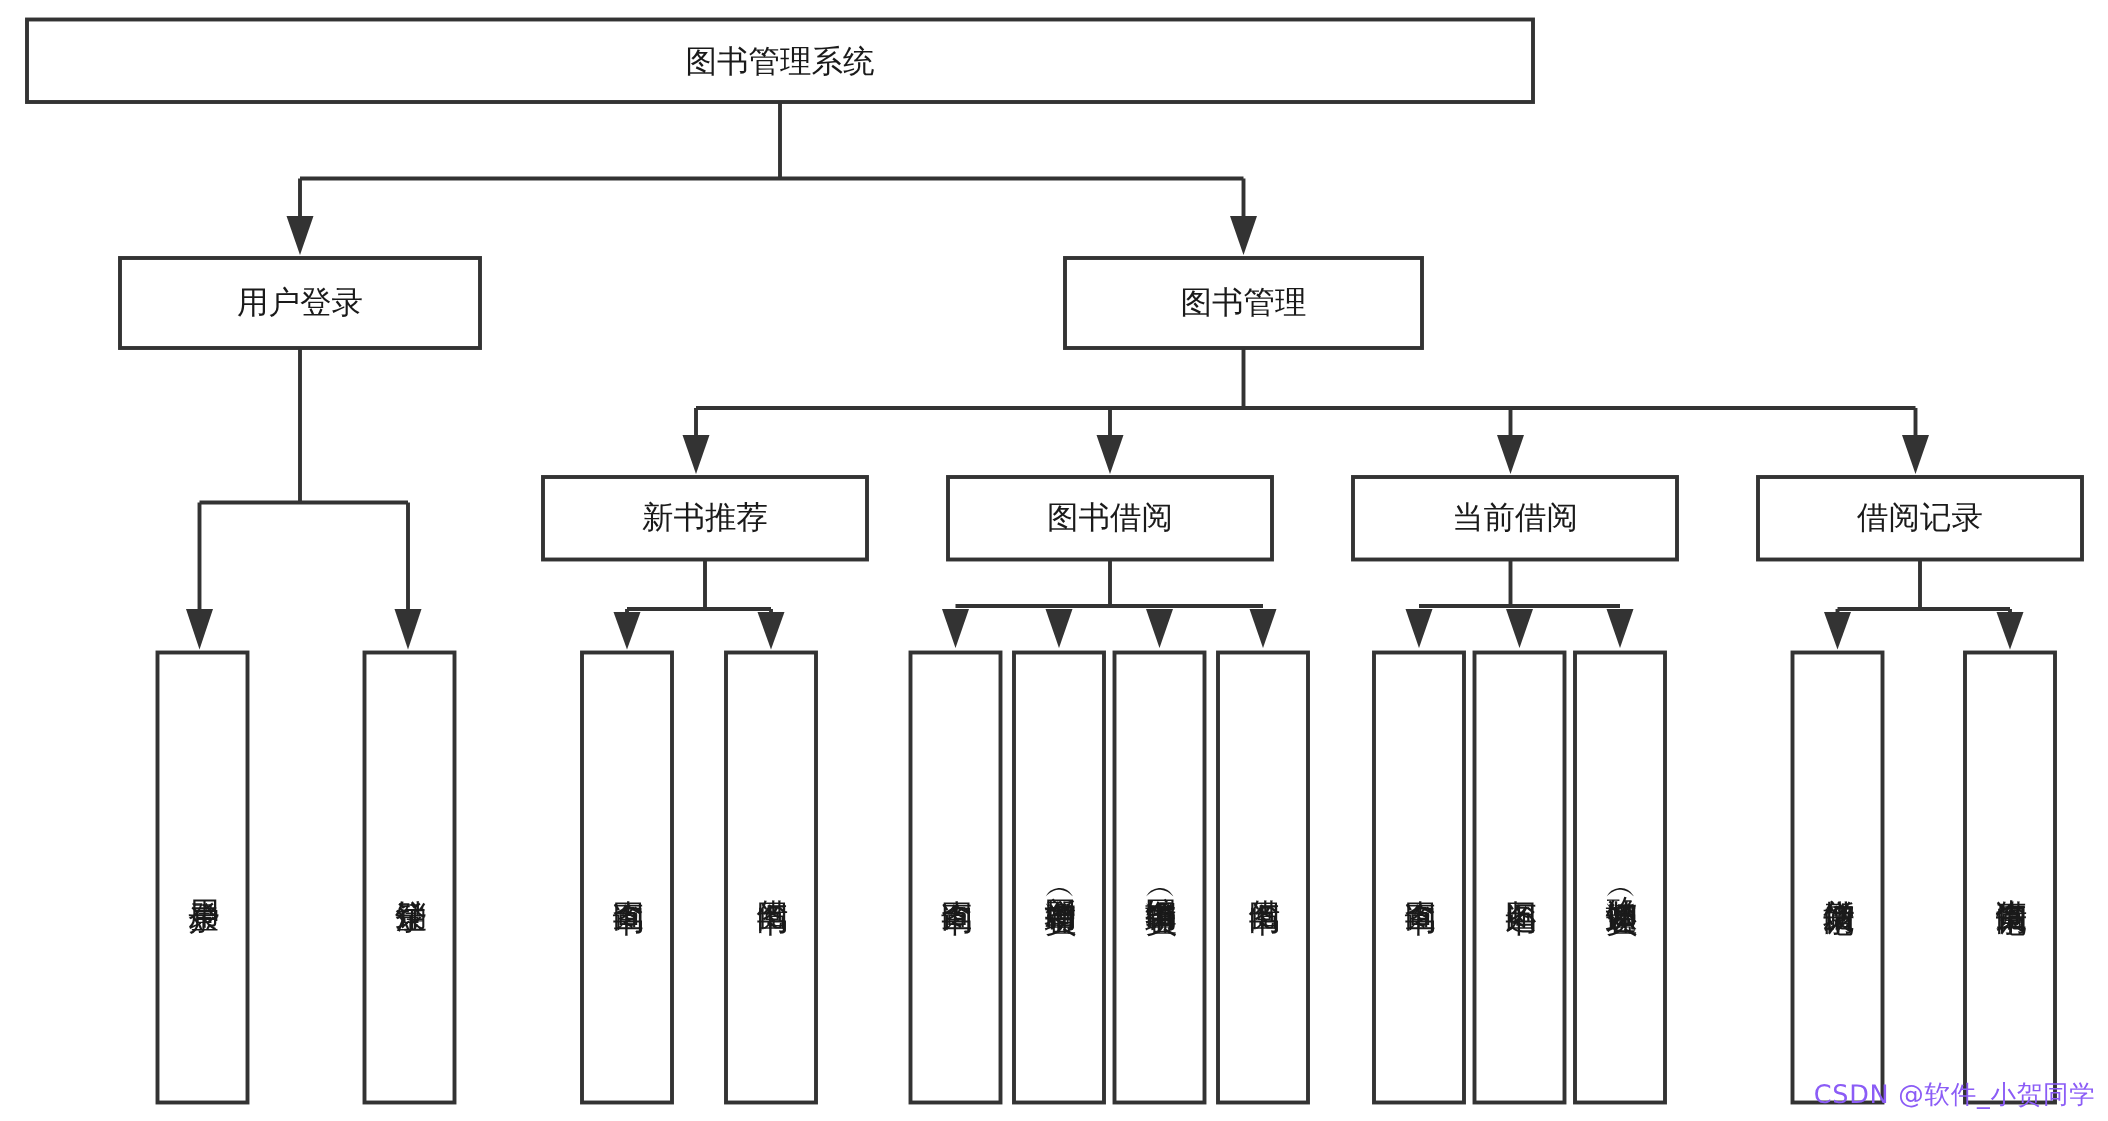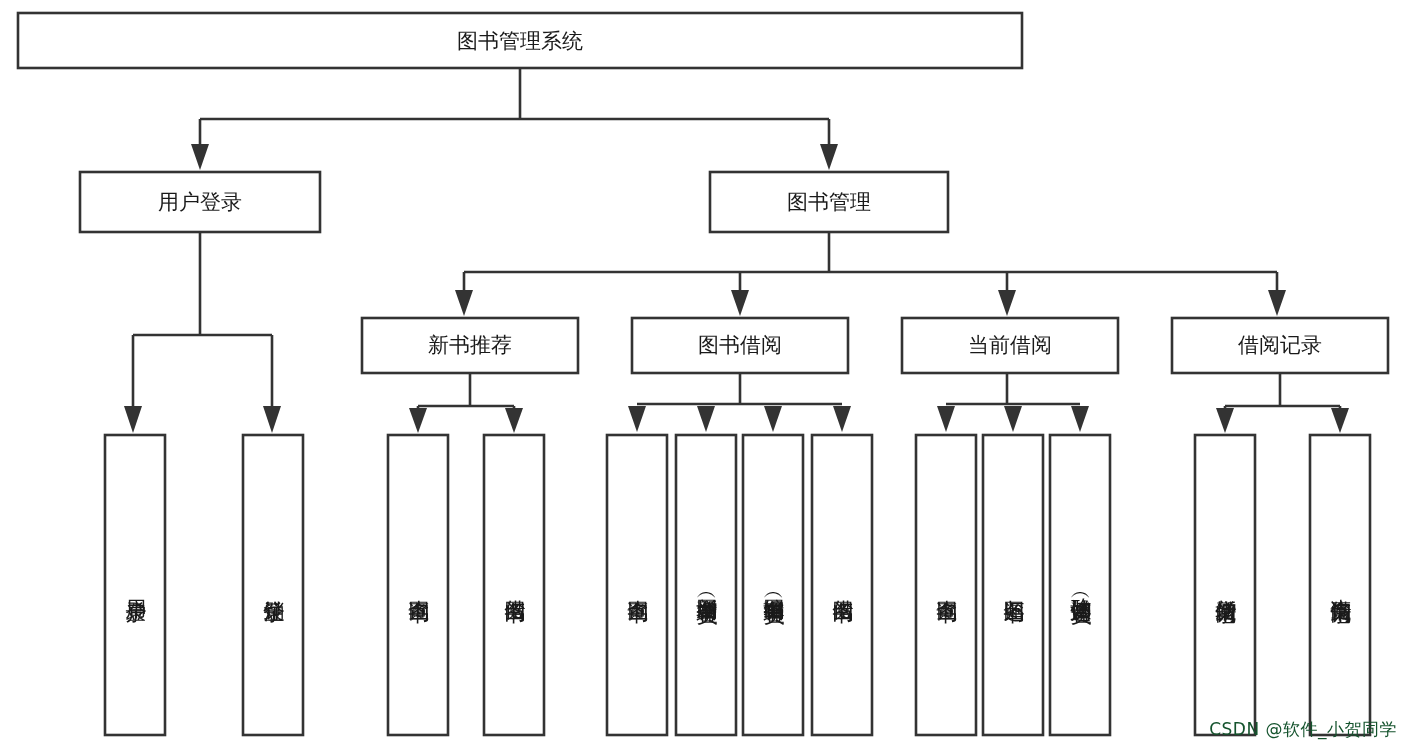--- a/index.html
+++ b/index.html
@@ -61,21 +61,21 @@
     white-space: nowrap;
     text-align: center;
     pointer-events: none;
   }
   .watermark {
     position: absolute;
     right: 8px;
     bottom: 6px;
     font-family: "DejaVu Sans", "Liberation Sans", sans-serif;
     font-size: 17px;
-    color: #14532d;
+    color: #8b5cf6;
     white-space: nowrap;
     letter-spacing: 0.5px;
   }
 </style>
 </head>
 <body>
 
 <div id="diagram-root">
 
   <svg id="flow-svg" viewBox="0 0 1405 747">

